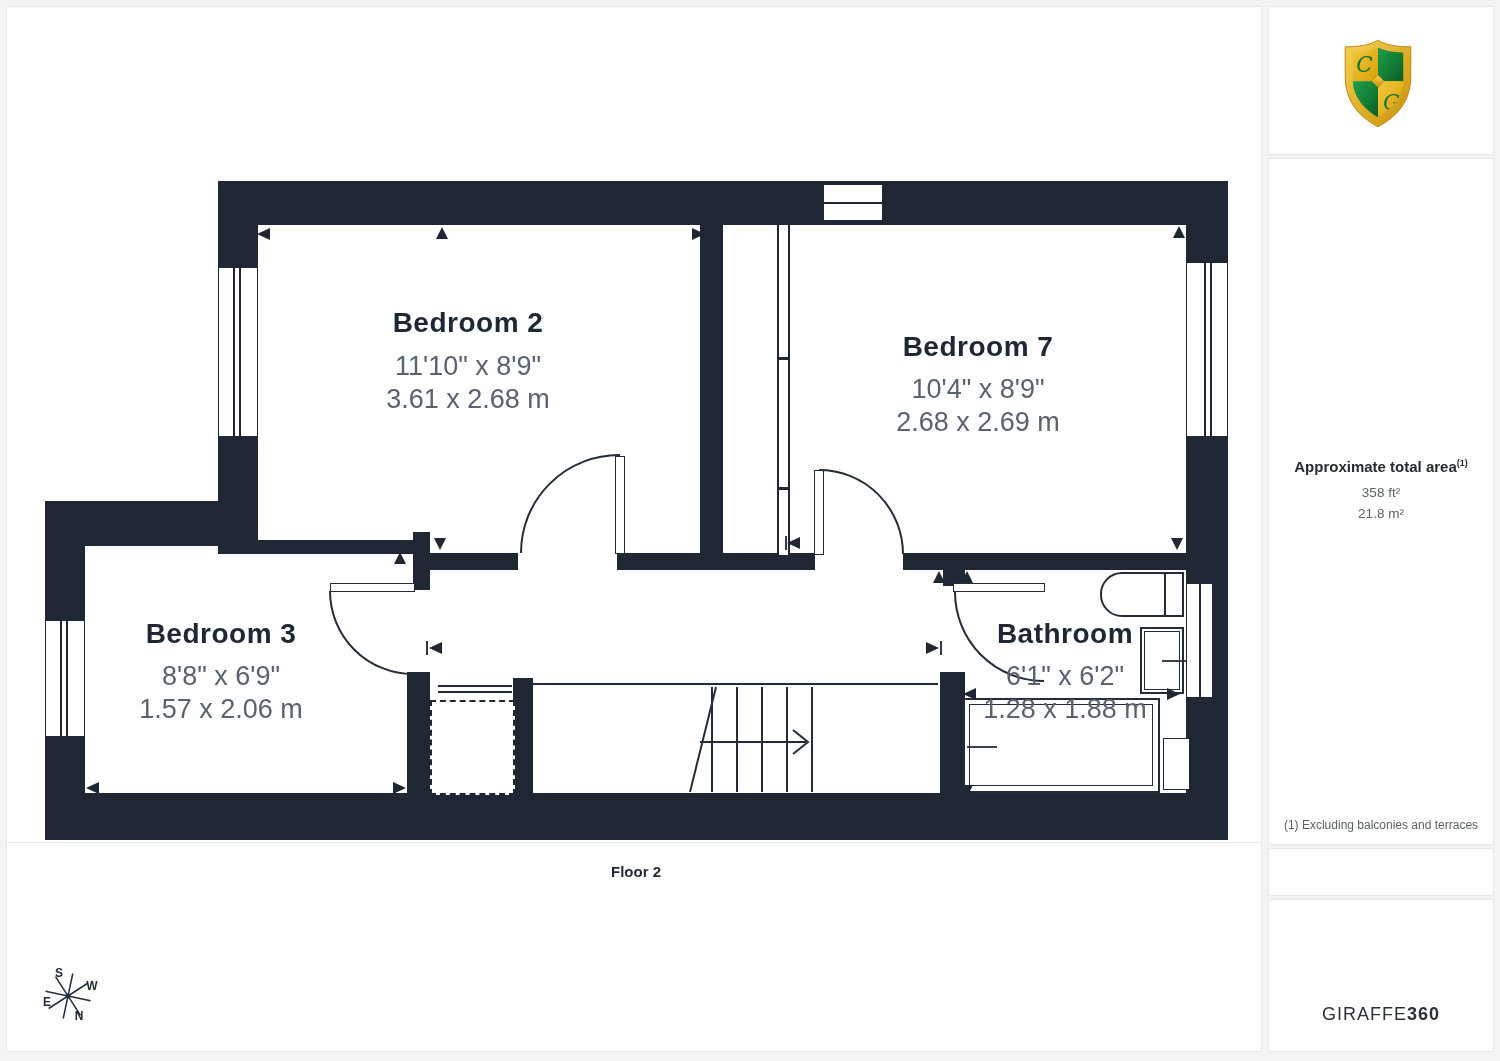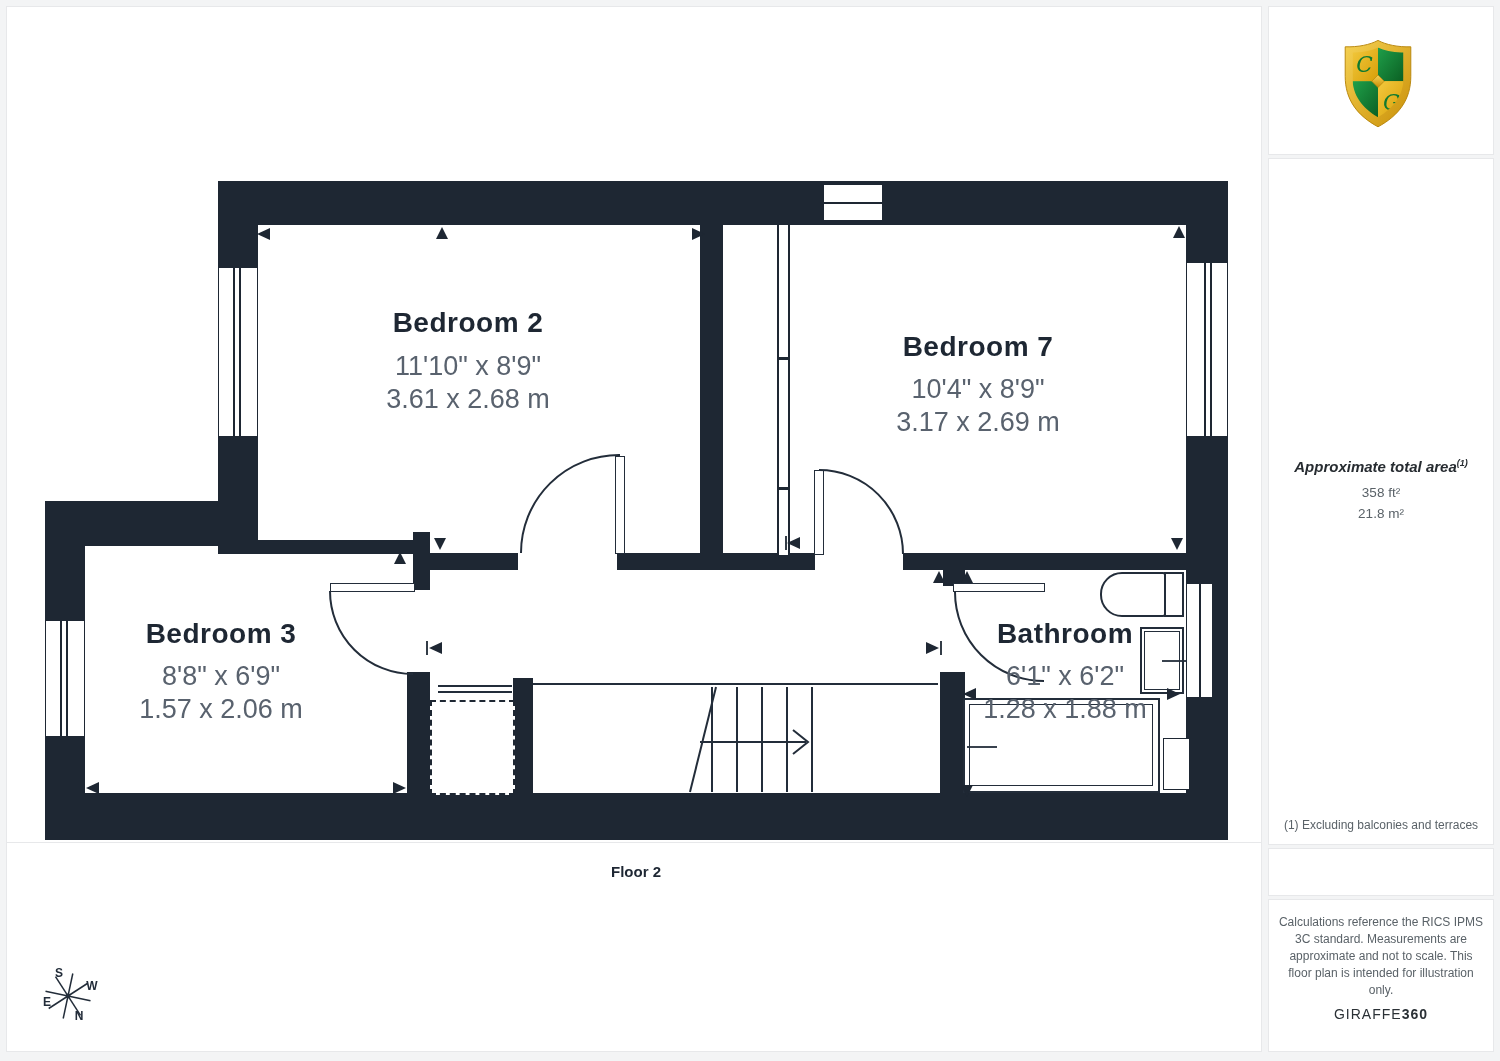--- a/index.html
+++ b/index.html
@@ -24,21 +24,21 @@
   .room-title{font-weight:700;font-size:28px;color:#1e2733;letter-spacing:.5px;}
   .room-dim{font-weight:400;font-size:27px;color:#59626e;}
   .floor-lbl{font-weight:700;font-size:15px;color:#1e2733;}
   .compass-letter{position:absolute;transform:translate(-50%,-50%);font-weight:700;font-size:12px;color:#232d3a;z-index:6;}
   
   .sb-title{font-weight:700;font-size:15px;color:#272c31;}
   .sb-sup{font-size:9px;vertical-align:super;font-weight:700;}
   .sb-val{font-size:13.5px;color:#5a6268;}
   .sb-note{font-size:12px;color:#5a6268;}
   .sb-disc{font-size:12px;color:#5a6268;line-height:17px;white-space:normal;width:208px;}
-  .brand{font-size:14px;color:#2b3136;letter-spacing:1px;}
+  .brand{font-size:18px;color:#2b3136;letter-spacing:1px;}
   .brand b{font-weight:700;}
 </style>
 </head>
 <body>
 
 <div id="stage">
 
   <div class="card" style="left:6px;top:6px;width:1256px;height:1046px;"></div>
   <div style="position:absolute;left:7px;top:842px;width:1254px;height:1px;background:#e7e8ea;z-index:1;"></div>
   <div class="card" style="left:1268px;top:6px;width:226px;height:149px;"></div>
@@ -161,21 +161,21 @@
       <circle cx="68" cy="996" r="2.4" fill="#232d3a" stroke="none"></circle>
     </g>
   </svg>
 
   <div class="txt room-title" style="left:468px;top:323px;">Bedroom 2</div>
   <div class="txt room-dim" style="left:468px;top:366px;">11'10" x 8'9"</div>
   <div class="txt room-dim" style="left:468px;top:399px;">3.61 x 2.68 m</div>
 
   <div class="txt room-title" style="left:978px;top:347px;">Bedroom 7</div>
   <div class="txt room-dim" style="left:978px;top:389px;">10'4" x 8'9"</div>
-  <div class="txt room-dim" style="left:978px;top:422px;">3.17 x 2.69 m</div>
+  <div class="txt room-dim" style="left:978px;top:422px;">2.68 x 2.69 m</div>
 
   <div class="txt room-title" style="left:221px;top:634px;">Bedroom 3</div>
   <div class="txt room-dim" style="left:221px;top:676px;">8'8" x 6'9"</div>
   <div class="txt room-dim" style="left:221px;top:709px;">1.57 x 2.06 m</div>
 
   <div class="txt room-title" style="left:1065px;top:634px;">Bathroom</div>
   <div class="txt room-dim" style="left:1065px;top:676px;">6'1" x 6'2"</div>
   <div class="txt room-dim" style="left:1065px;top:709px;">1.28 x 1.88 m</div>
 
   <div class="txt floor-lbl" style="left:636px;top:871px;">Floor 2</div>
@@ -208,27 +208,26 @@
       <rect x="18" y="10" width="32" height="44" fill="url(#gGoldIn)"></rect>
       <rect x="50" y="10" width="32" height="44" fill="url(#gGreen)"></rect>
       <rect x="18" y="54" width="32" height="46" fill="url(#gGreen)"></rect>
       <rect x="50" y="54" width="32" height="46" fill="url(#gGoldIn)"></rect>
       <rect x="44.5" y="48.5" width="11" height="11" transform="rotate(45 50 54)" fill="url(#gGold)" stroke="#b8860b" stroke-width="0.8"></rect>
       <text x="33" y="42" text-anchor="middle" font-family="DejaVu Serif, serif" font-style="italic" font-size="27" fill="#0f7a30">C</text>
       <text x="67" y="90" text-anchor="middle" font-family="DejaVu Serif, serif" font-style="italic" font-size="27" fill="#0f7a30">G</text>
     </g>
   </svg>
 
-  <div class="txt sb-title" style="left:1381px;top:466px;font-style:italic;">
+  <div class="txt sb-title" style="left:1381px;top:466px;">
     <span>Approximate total area</span><span class="sb-sup">(1)</span>
   </div>
   <div class="txt sb-val" style="left:1381px;top:492px;">358 ft²</div>
   <div class="txt sb-val" style="left:1381px;top:513px;">21.8 m²</div>
 
   <div class="txt sb-note" style="left:1381px;top:825px;">(1) Excluding balconies and terraces</div>
 
-  <div class="txt sb-disc" style="left:1381px;top:956px;">Calculations reference the RICS IPMS 3C standard. Measurements are approximate and not to scale. This floor plan is intended for illustration only.</div>
 
   <div class="txt brand" style="left:1381px;top:1014px;">
     <span>GIRAFFE</span><b>360</b>
   </div>
 
 </div>
 
 </body></html>

